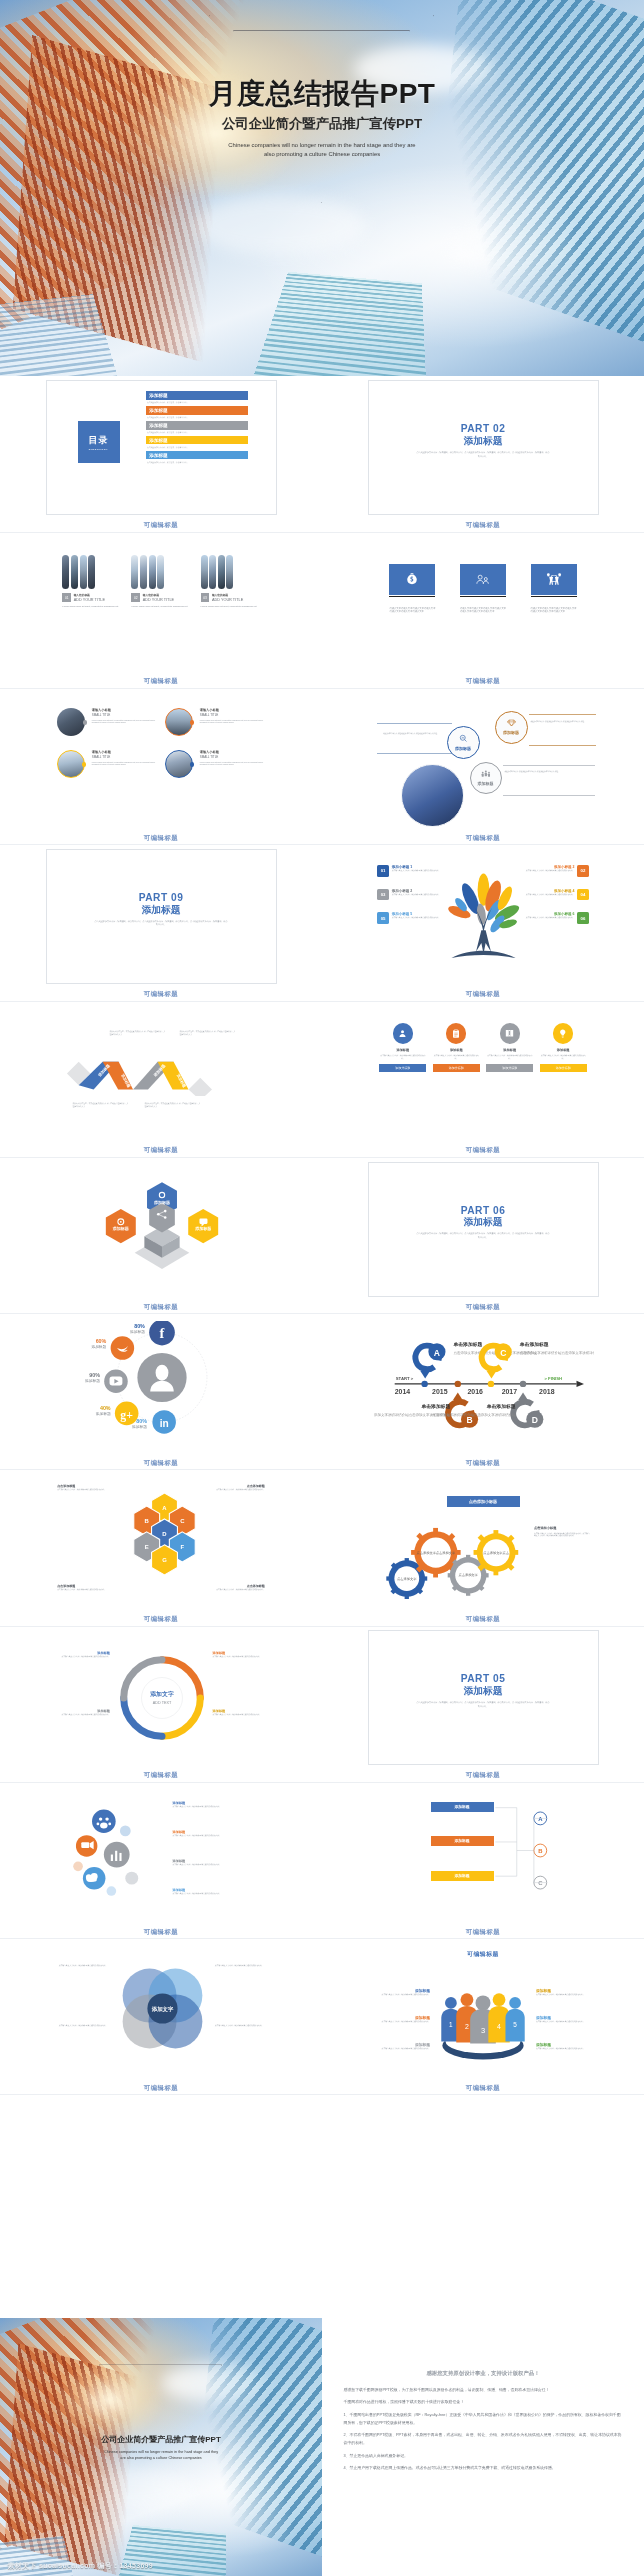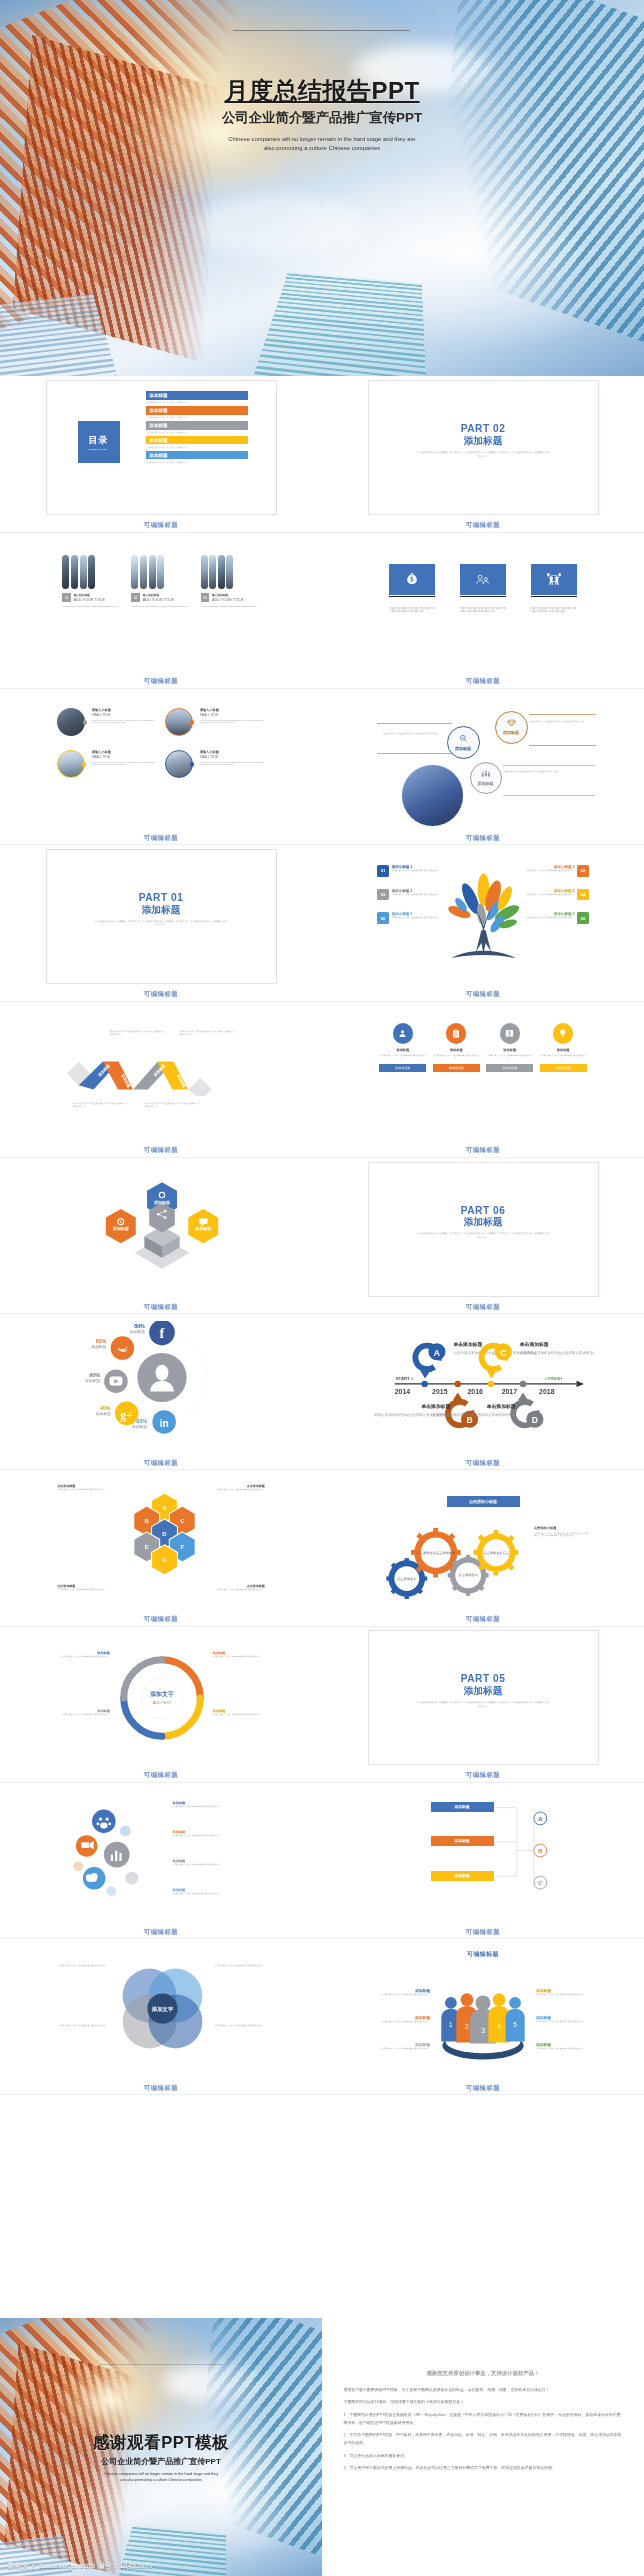--- a/index.html
+++ b/index.html
@@ -161,21 +161,21 @@
     <div class="bld left"></div>
     <div class="bld left2"></div>
     <div class="bld right"></div>
     <div class="bld bottom"></div>
     <div class="bld bottomleft"></div>
     <div class="flare"></div>
   </div>
   <div class="dashtri"></div>
   <div class="tri"></div>
   <div class="hero-txt" style="top:75px;">
-    <div class="hero-h1" style="font-size:24px;text-decoration:underline;">月度总结报告PPT</div>
+    <div class="hero-h1" style="font-size:28px;">月度总结报告PPT</div>
     <div class="hero-h2" style="font-size:13.4px;margin-top:2.1px;">公司企业简介暨产品推广宣传PPT</div>
     <div class="hero-p" style="font-size:5.9px;width:188px;margin:7.5px auto 0;">Chinese  companies  will no longer remain in the hard stage and they are also promoting a culture Chinese companies</div>
   </div>
 </div>
 
 <div class="slides">
 
   <div class="row">
     <div class="cell">
       <div class="slide">
@@ -423,21 +423,21 @@
       </div>
       <div class="cap">可编辑标题</div>
     </div>
   </div>
   <div class="sep"></div>
 
   <div class="row">
     <div class="cell">
       <div class="slide">
         <div class="part">
-          <div class="pn">PART 01</div>
+          <div class="pn">PART 09</div>
           <div class="pt">添加标题</div>
           <div class="pd">点击此处添加文本内容，如关键词、部分简单介绍。点击此处添加文本内容，如关键词、部分简单介绍。点击此处添加文本内容，如关键词、部分简单介绍。</div>
         </div>
       </div>
       <div class="cap">可编辑标题</div>
     </div>
     <div class="cell">
       <div class="slide nb">
         <div style="position:relative;height:100%;padding:16px 9.7px 0;display:flex;justify-content:space-between;">
           <div style="width:63px;z-index:2;">
@@ -1081,21 +1081,20 @@
       <div class="cloud" style="left:20%;top:58%;width:129px;height:43px;opacity:.6;"></div>
       <div class="bld left" style="width:182px;height:215px;left:-21.5px;top:-10.7px;"></div>
       <div class="bld left2" style="width:140px;height:204px;left:10.7px;top:43px;"></div>
       <div class="bld right" style="width:134px;height:225px;right:-16px;top:-5.4px;"></div>
       <div class="bld bottom" style="width:107px;height:140px;margin-left:-43px;"></div>
       <div class="bld bottomleft" style="width:86px;height:113px;"></div>
       <div class="flare" style="width:140px;height:102px;left:12%;top:12%;"></div>
     </div>
     <div class="tri" style="width:123px;height:113px;margin-left:-62px;top:18%;"></div>
     <div class="hero-txt" style="top:114px;">
-      <div class="hero-h1" style="font-size:16.6px;">感谢观看PPT模板</div>
       <div class="hero-h2" style="font-size:8px;margin-top:1.6px;">公司企业简介暨产品推广宣传PPT</div>
       <div class="hero-p" style="font-size:3.8px;width:115px;margin:5.4px auto 0;">Chinese  companies  will no longer remain in the hard stage and they are also promoting a culture Chinese companies</div>
     </div>
     <div class="footer-credit">素材天下 sucaisucai.com  编号：13453699</div>
   </div>
   <div style="width:322px;padding-top:52px;">
     <div class="legal">
       <h4>感谢您支持原创设计事业，支持设计版权产品！</h4>
       <p>感谢您下载千图网原创PPT模板，为了您和千图网以及原创作者的利益，请勿复制、传播、销售，否则将承担法律责任！</p>
       <p>千图网将对作品进行维权，按照传播下载次数的十倍进行索取赔偿金！</p>

